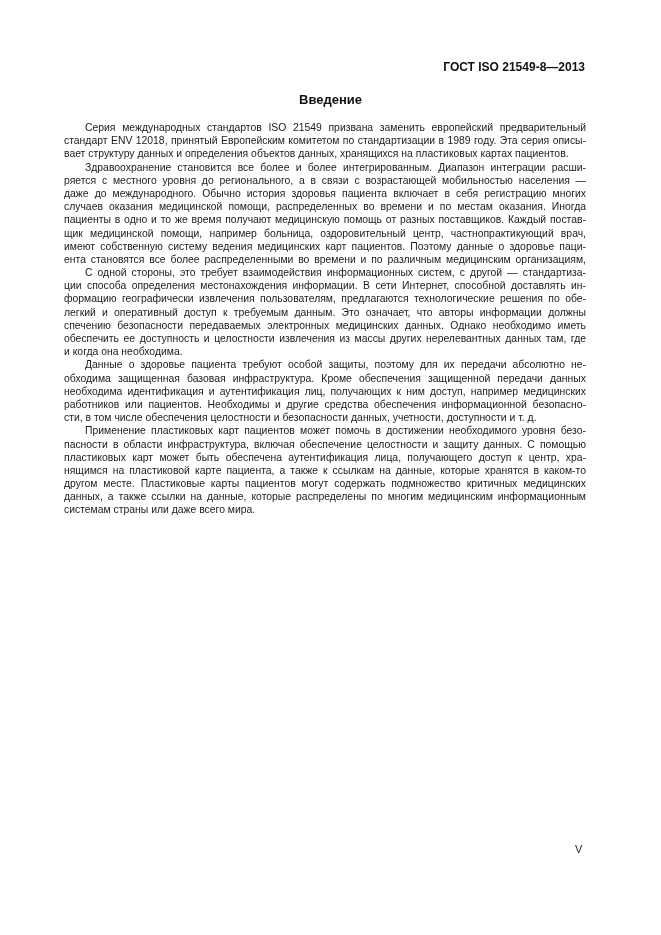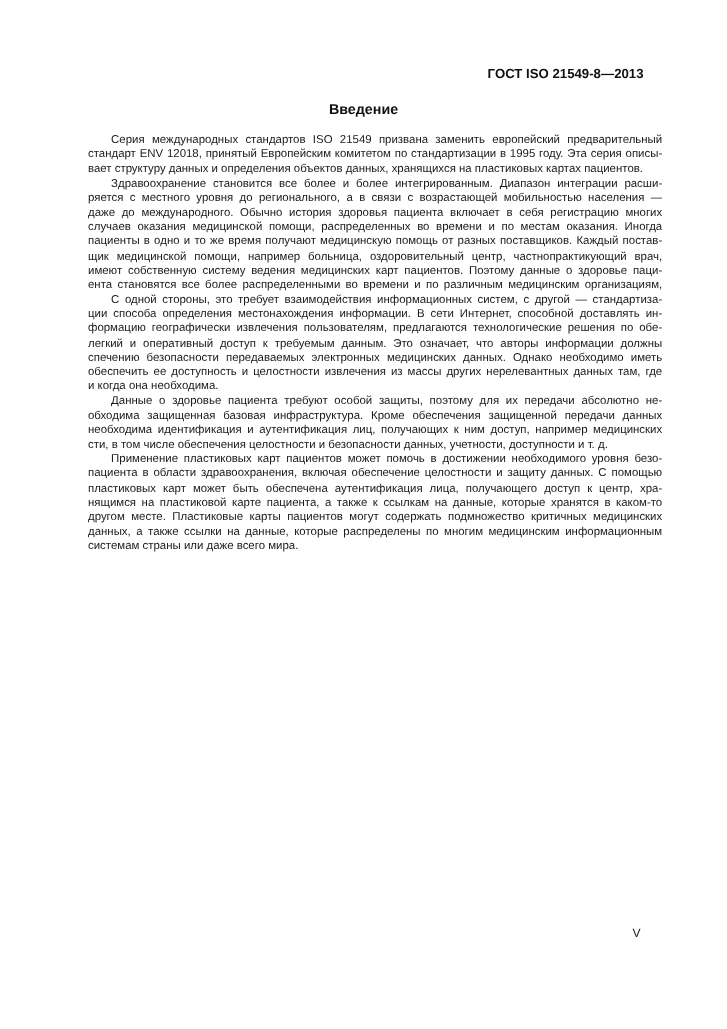--- a/index.html
+++ b/index.html
@@ -1,34 +1,34 @@
 <!DOCTYPE html>
 <html><head>
 <meta charset="utf-8">
 <style>
   html, body { margin: 0; padding: 0; background: #ffffff; }
   body { width: 661px; height: 935px; position: relative; overflow: hidden; font-family: "Liberation Sans", sans-serif; color: #1a1a1a; }
   .header { position: absolute; top: 60px; right: 76px; font-size: 12px; font-weight: bold; color: #111; }
   .title { position: absolute; top: 92px; left: 0; width: 661px; text-align: center; font-size: 13px; font-weight: bold; color: #111; }
-  .body { position: absolute; top: 121px; left: 80px; width: 522px; }
+  .body { position: absolute; top: 121px; left: 64px; width: 522px; }
   .line { font-size: 10.4px; line-height: 13.2px; height: 13.2px; white-space: nowrap; text-align: justify; text-align-last: justify; overflow: hidden; }
   .line.first { padding-left: 21px; }
   .line.last { text-align-last: left; }
   .page-number { position: absolute; top: 843px; left: 575px; font-size: 11px; color: #222; }
 </style>
 </head>
 <body>
 
 <div class="header">ГОСТ ISO 21549-8—2013</div>
 <div class="title">Введение</div>
 
 <div class="body">
   <div>
     <div class="line first">Серия международных стандартов ISO 21549 призвана заменить европейский предварительный</div>
-    <div class="line">стандарт ENV 12018, принятый Европейским комитетом по стандартизации в 1995 году. Эта серия описы-</div>
+    <div class="line">стандарт ENV 12018, принятый Европейским комитетом по стандартизации в 1989 году. Эта серия описы-</div>
     <div class="line last">вает структуру данных и определения объектов данных, хранящихся на пластиковых картах пациентов.</div>
   </div>
   <div>
     <div class="line first">Здравоохранение становится все более и более интегрированным. Диапазон интеграции расши-</div>
     <div class="line">ряется с местного уровня до регионального, а в связи с возрастающей мобильностью населения —</div>
     <div class="line">даже до международного. Обычно  история здоровья пациента включает в себя регистрацию многих</div>
     <div class="line">случаев оказания медицинской помощи, распределенных во времени и по местам оказания. Иногда</div>
     <div class="line">пациенты в одно и то же время получают медицинскую помощь от разных поставщиков. Каждый постав-</div>
     <div class="line">щик медицинской помощи, например больница, оздоровительный центр, частнопрактикующий врач,</div>
     <div class="line">имеют собственную систему ведения медицинских карт пациентов. Поэтому данные о здоровье паци-</div>
@@ -40,25 +40,26 @@
     <div class="line">формацию географически извлечения пользователям, предлагаются технологические решения по обе-</div>
     <div class="line">легкий и оперативный доступ к требуемым данным. Это означает, что авторы информации должны</div>
     <div class="line">спечению безопасности передаваемых электронных медицинских данных. Однако необходимо иметь</div>
     <div class="line">обеспечить ее доступность и целостности извлечения из массы других нерелевантных данных там, где</div>
     <div class="line last">и когда она необходима.</div>
   </div>
   <div>
     <div class="line first">Данные о здоровье пациента требуют особой защиты, поэтому для их передачи абсолютно не-</div>
     <div class="line">обходима защищенная базовая инфраструктура. Кроме обеспечения защищенной передачи данных</div>
     <div class="line">необходима идентификация и аутентификация лиц, получающих к ним доступ, например медицинских</div>
+    <div class="line">работников или пациентов. Необходимы и другие средства обеспечения информационной безопасно-</div>
     <div class="line last">сти, в том числе обеспечения целостности и безопасности данных, учетности, доступности и т. д.</div>
   </div>
   <div>
     <div class="line first">Применение пластиковых карт пациентов может помочь в достижении необходимого уровня безо-</div>
-    <div class="line">пациента в области здравоохранения, включая обеспечение целостности и защиту данных. С помощью</div>
+    <div class="line">пасности в области инфраструктура, включая обеспечение целостности и защиту данных. С помощью</div>
     <div class="line">пластиковых карт может быть обеспечена аутентификация лица, получающего доступ к центр, хра-</div>
     <div class="line">нящимся на пластиковой карте пациента, а также к ссылкам на данные, которые хранятся в каком-то</div>
     <div class="line">другом месте. Пластиковые карты пациентов могут содержать подмножество критичных медицинских</div>
     <div class="line">данных, а также ссылки на данные, которые распределены по многим медицинским информационным</div>
     <div class="line last">системам страны или даже всего мира.</div>
   </div>
 </div>
 
 <div class="page-number">V</div>
 

